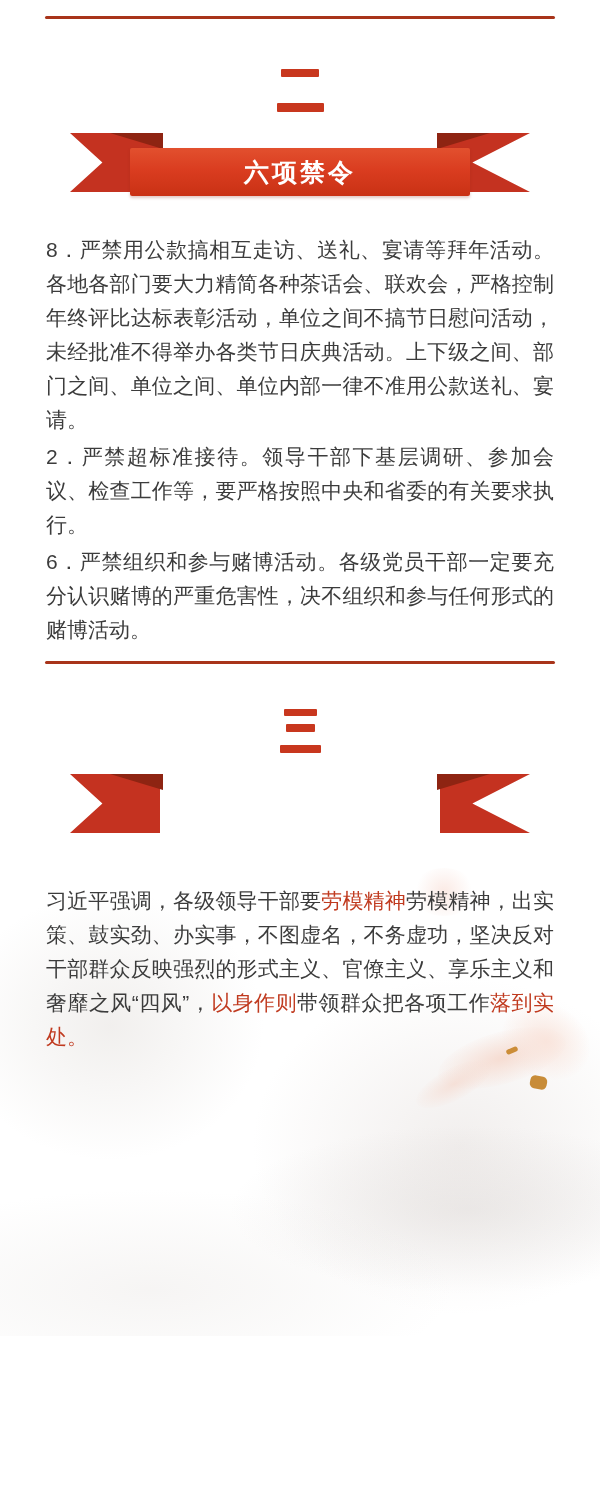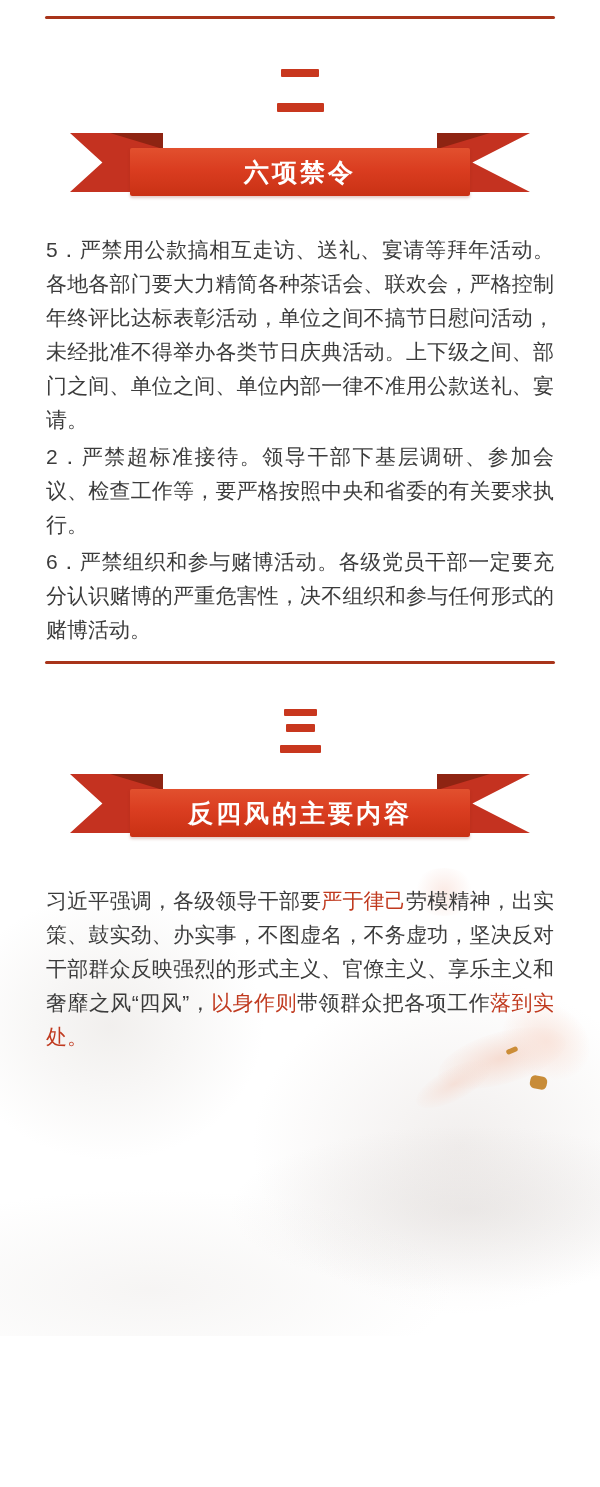--- a/index.html
+++ b/index.html
@@ -121,41 +121,38 @@
       <div class="tail tail-left"></div>
       <div class="tail tail-right"></div>
       <div class="fold fold-left"></div>
       <div class="fold fold-right"></div>
       <div class="band">
         <span class="band-title">六项禁令</span>
       </div>
     </div>
 
     <div class="text-block">
-      <p>5．严禁用公款搞相互走访、送礼、宴请等拜年活动。各地各部门要大力精简各种茶话会、联欢会，严格控制年终评比达标表彰活动，单位之间不搞节日慰问活动，未经批准不得举办各类节日庆典活动。上下级之间、部门之间、单位之间、单位内部一律不准用公款送礼、宴请。</p>
+      <p>8．严禁用公款搞相互走访、送礼、宴请等拜年活动。各地各部门要大力精简各种茶话会、联欢会，严格控制年终评比达标表彰活动，单位之间不搞节日慰问活动，未经批准不得举办各类节日庆典活动。上下级之间、部门之间、单位之间、单位内部一律不准用公款送礼、宴请。</p>
       <p>2．严禁超标准接待。领导干部下基层调研、参加会议、检查工作等，要严格按照中央和省委的有关要求执行。</p>
       <p>6．严禁组织和参与赌博活动。各级党员干部一定要充分认识赌博的严重危害性，决不组织和参与任何形式的赌博活动。</p>
     </div>
 
     <div class="rule mid-rule"></div>
 
     <div class="section-number num3" aria-label="三">
       <div class="nbar b1"></div>
       <div class="nbar b2"></div>
       <div class="nbar b3"></div>
     </div>
 
     <div class="ribbon">
       <div class="tail tail-left"></div>
       <div class="tail tail-right"></div>
       <div class="fold fold-left"></div>
       <div class="fold fold-right"></div>
-      <div class="band">
-        <span class="band-title">反四风的主要内容</span>
-      </div>
     </div>
 
     <div class="text-block closing">
-      <p><span>习近平强调，各级领导干部要</span><span class="hl">严于律己</span><span>劳模精神，出实策、鼓实劲、办实事，不图虚名，不务虚功，坚决反对干部群众反映强烈的形式主义、官僚主义、享乐主义和奢靡之风“四风”，</span><span class="hl">以身作则</span><span>带领群众把各项工作</span><span class="hl">落到实处。</span></p>
+      <p><span>习近平强调，各级领导干部要</span><span class="hl">劳模精神</span><span>劳模精神，出实策、鼓实劲、办实事，不图虚名，不务虚功，坚决反对干部群众反映强烈的形式主义、官僚主义、享乐主义和奢靡之风“四风”，</span><span class="hl">以身作则</span><span>带领群众把各项工作</span><span class="hl">落到实处。</span></p>
     </div>
 
   </div>
 </div>
 
 </body></html>

